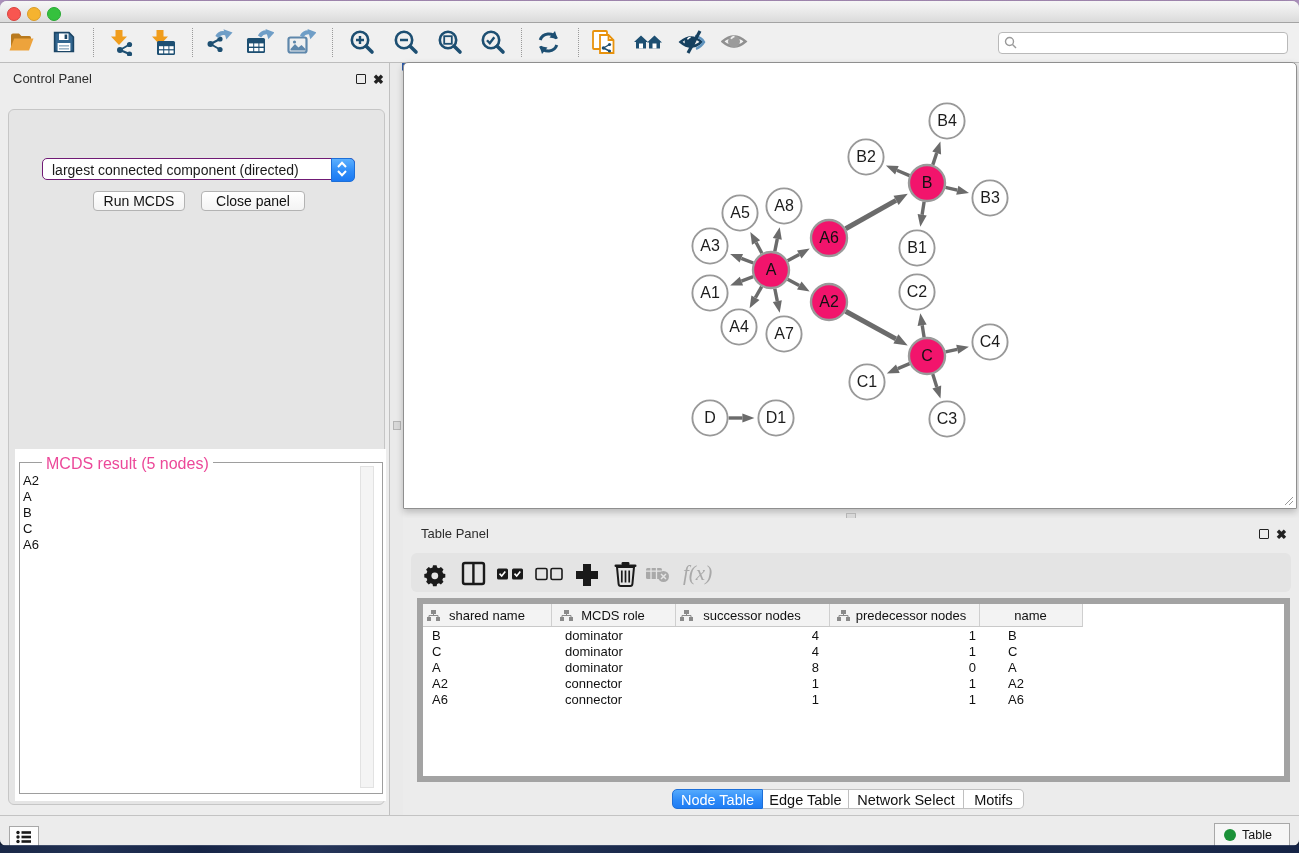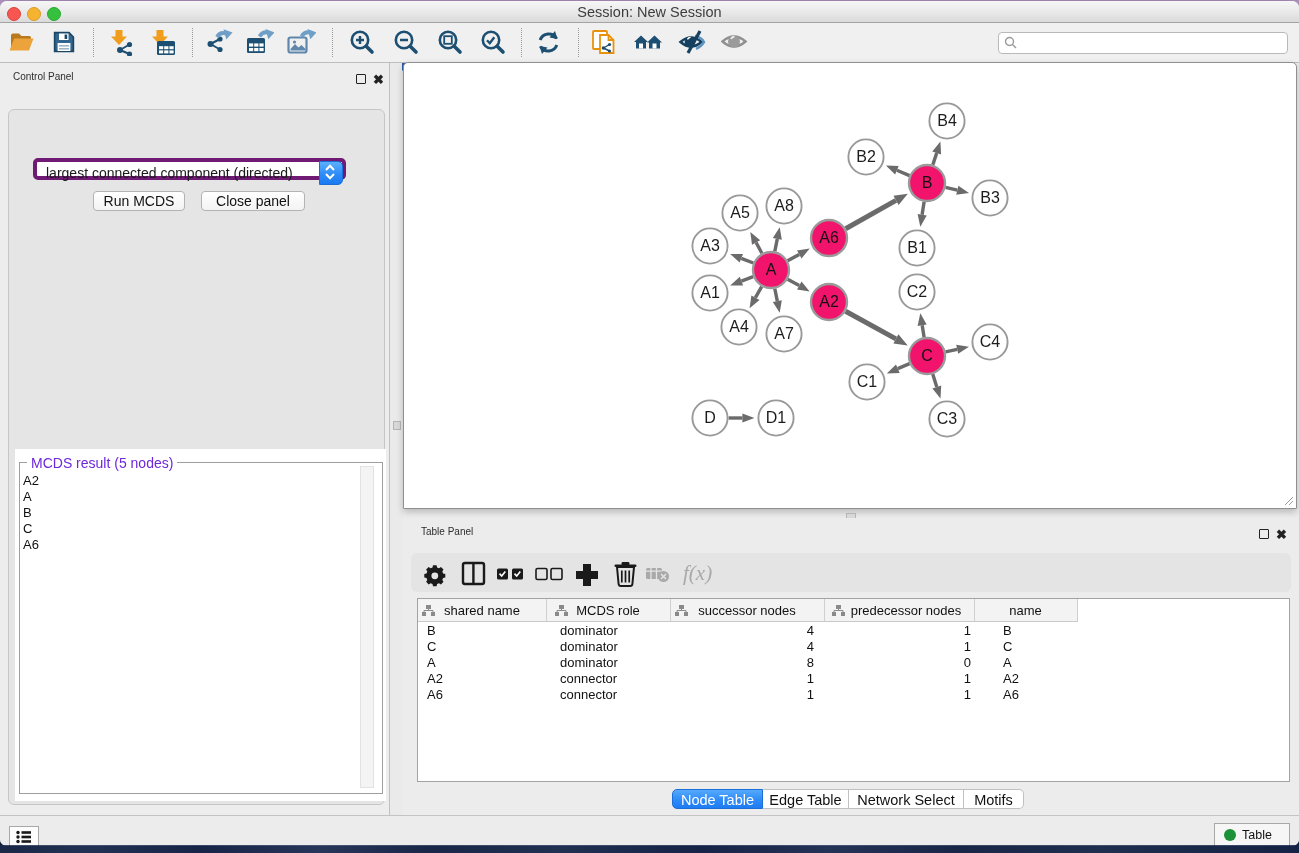--- a/index.html
+++ b/index.html
@@ -17,61 +17,61 @@
 #titlebar .t2{left:27px;background:#f5b32f;border:.5px solid #d99b27}
 #titlebar .t3{left:47px;background:#35c13e;border:.5px solid #28a833}
 #wtitle{position:absolute;left:0;right:0;top:2.5px;text-align:center;font-size:14.5px;color:#3c3c3c}
 
 #toolbar{position:absolute;left:0;top:22px;width:1299px;height:39px;background:#f0f0f0;border-bottom:1px solid #bdbdbd}
 .sep{position:absolute;top:5px;height:29px;width:0;border-left:1px dotted #9a9a9a}
 .ticon{position:absolute;top:6px}
 #searchbox{position:absolute;left:998px;top:9px;width:288px;height:20px;background:#fff;border:1px solid #b9b9b9;border-radius:4px}
 #searchbox svg{position:absolute;left:5px;top:3px}
 
-.paneltitle{font-size:10px;color:#2d2d2d}
+.paneltitle{font-size:13px;color:#2d2d2d}
 .pbtn{position:absolute;font-size:12px;color:#222}
 .sq{position:absolute;width:8px;height:8px;border:1.6px solid #222;border-radius:1px}
 
 #cpanel{position:absolute;left:0;top:62px;width:389px;height:752px;background:#ededed;border-right:1px solid #c0c0c0}
 #cpanel .title{position:absolute;left:13px;top:8px}
 #tabpanel{position:absolute;left:8px;top:46px;width:375px;height:694px;background:#e5e5e5;border:1px solid #c6c6c6;border-radius:6px}
 .seg{position:absolute;top:34px;height:20px;display:flex}
 .seg b{display:block;height:20px;line-height:20px;text-align:center;font-weight:400;font-size:14.5px;color:#111;
  background:#fff;border:1px solid #c0c0c0;border-left:none;box-sizing:border-box}
 .seg b:first-child{border-left:1px solid #c0c0c0;border-radius:5px 0 0 5px}
 .seg b:last-child{border-radius:0 5px 5px 0}
 .seg b.on{background:linear-gradient(180deg,#55aafd 0,#2e8bf8 55%,#1e7cf3 100%);color:#fff;border-color:#1d6fd8}
 #optlabel{position:absolute;left:0;width:389px;top:73px;text-align:center;font-size:14px;color:#1a1a1a}
-#combo{position:absolute;left:33px;top:95px;width:313px;height:22px;background:#fff;border:4px solid #701a75;border-radius:5px;box-sizing:border-box}
+#combo{position:absolute;left:42px;top:95px;width:313px;height:22px;background:#fff;border:1px solid #701a75;border-radius:5px;box-sizing:border-box}
 #combo span{position:absolute;left:9px;top:2.5px;font-size:14px;color:#1a1a1a}
 #combo .cap{position:absolute;right:-1px;top:-1px;width:22px;height:22px;border-radius:0 5px 5px 0;
  background:linear-gradient(180deg,#5cb0fe 0,#2e8cf8 55%,#1b79f2 100%);border:1px solid #1d6fd8}
 .btn{position:absolute;height:20px;background:linear-gradient(180deg,#ffffff 0,#f3f3f3 100%);border:1px solid #b3b3b3;border-radius:4px;
  font-size:14px;color:#111;text-align:center;line-height:19px;box-sizing:border-box}
 #whitebox{position:absolute;left:15px;top:386px;width:371px;height:352px;background:#fff}
 #fieldset{position:absolute;left:4px;top:13px;width:362px;height:330px;border:1px solid #9e9e9e}
-#fieldset legend{position:absolute;top:-8px;left:7px;background:#fff;padding:0 4px;font-size:14px;color:#6d28d9}
+#fieldset legend{position:absolute;top:-8px;left:22px;background:#fff;padding:0 4px;font-size:16px;color:#ec4899}
 #mlist{position:absolute;left:3px;top:10px;font-size:13px;color:#111;line-height:16px}
 #mscroll{position:absolute;right:8px;top:3px;width:12px;height:320px;background:#f4f4f4;border:1px solid #e2e2e2}
 
 #vdiv{position:absolute;left:390px;top:62px;width:13px;height:752px;background:#eaeaea}
 #vdiv i{position:absolute;left:3px;top:358px;width:6px;height:7px;background:#d8d8d8;border:1px solid #b5b5b5}
 
 #netwin{position:absolute;left:403px;top:61px;width:894px;height:447px;background:#fff;border:1px solid #8f8f8f;box-sizing:border-box;border-radius:5px 5px 1px 1px;box-shadow:0 3px 7px rgba(0,0,0,.22)}
 #nettitle{position:absolute;left:0;top:0;width:100%;height:24px;background:linear-gradient(180deg,#f7f7f7 0,#e9e9e9 50%,#dadada 100%);border-bottom:1px solid #a5a5a5;border-radius:5px 5px 0 0}
 #nettitle .t1{left:9px;top:6px;background:#f85650;border:.5px solid #d8433d}
 #nettitle .t2{left:29px;top:6px;background:#f5b32f;border:.5px solid #d99b27}
 #nettitle .t3{left:49px;top:6px;background:#35c13e;border:.5px solid #28a833}
 #nettitle span{position:absolute;left:0;right:0;top:3.5px;text-align:center;font-size:14px;color:#333}
 #netbody{position:absolute;left:0;top:25px;width:892px;height:420px;background:#fff;overflow:hidden}
 
 #tpanel{position:absolute;left:403px;top:517px;width:896px;height:297px;background:#ececec}
 #tpanel .title{position:absolute;left:18px;top:8px}
 #ttoolbar{position:absolute;left:8px;top:35px;width:880px;height:39px;background:#e4e4e4;border-radius:6px}
-#tbl{position:absolute;left:14px;top:80px;width:873px;height:184px;background:#fff;border:1px solid #a3a3a3;box-sizing:border-box;overflow:hidden}
+#tbl{position:absolute;left:14px;top:80px;width:873px;height:184px;background:#fff;border:6px solid #a3a3a3;box-sizing:border-box;overflow:hidden}
 #thead{position:absolute;left:0;top:0;width:659px;height:22px;background:#f3f3f3;border-bottom:1px solid #c9c9c9;border-right:1px solid #cfcfcf}
 .hcell{position:absolute;top:0;height:22px;border-right:1px solid #cfcfcf}
 .hlab{position:absolute;top:3.5px;width:100%;text-align:center;font-size:13px;color:#111}
 .trow{position:absolute;left:0;width:100%;height:16px;font-size:13px;color:#111}
 .tc{position:absolute;top:1px}
 .num{text-align:right}
 #btabs{position:absolute;left:0;width:896px;top:271px;height:20px}
 #btabs .seg2{position:absolute;left:269px;top:0;display:flex}
 
 #statusbar{position:absolute;left:0;top:814px;width:1299px;height:30px;background:#ececec;border-top:1px solid #c3c3c3}
@@ -80,21 +80,20 @@
 #membtn i{position:absolute;left:9px;top:5px;width:12px;height:12px;border-radius:50%;background:#1b9138}
 #membtn span{position:absolute;left:27px;top:3.5px}
 .grip{position:absolute;right:2px;bottom:2px;width:10px;height:10px}
 </style></head>
 <body>
 <div id="app">
 <div id="titlebar">
  <i class="tl t1"></i>
       <i class="tl t2"></i>
       <i class="tl t3"></i>
- <div id="wtitle">Session: New Session</div>
 </div>
 <div id="toolbar">
  <div class="sep" style="left:93px"></div>
       <div class="sep" style="left:192px"></div>
  <div class="sep" style="left:332px"></div>
       <div class="sep" style="left:521px"></div>
  <div class="sep" style="left:578px"></div>
  <div class="ticon" style="left:8px"><svg width="27" height="26">
    <path fill="#b97a1e" d="M3 21 V6.5 q0-2 2-2 h6 l2.4 2.6 h8 q1.6 0 1.6 1.6 V10 h-16 z"></path>
    <path fill="#eda33c" d="M1.5 21.5 L6.2 9.5 h19.3 L21 21.5 z"></path>

